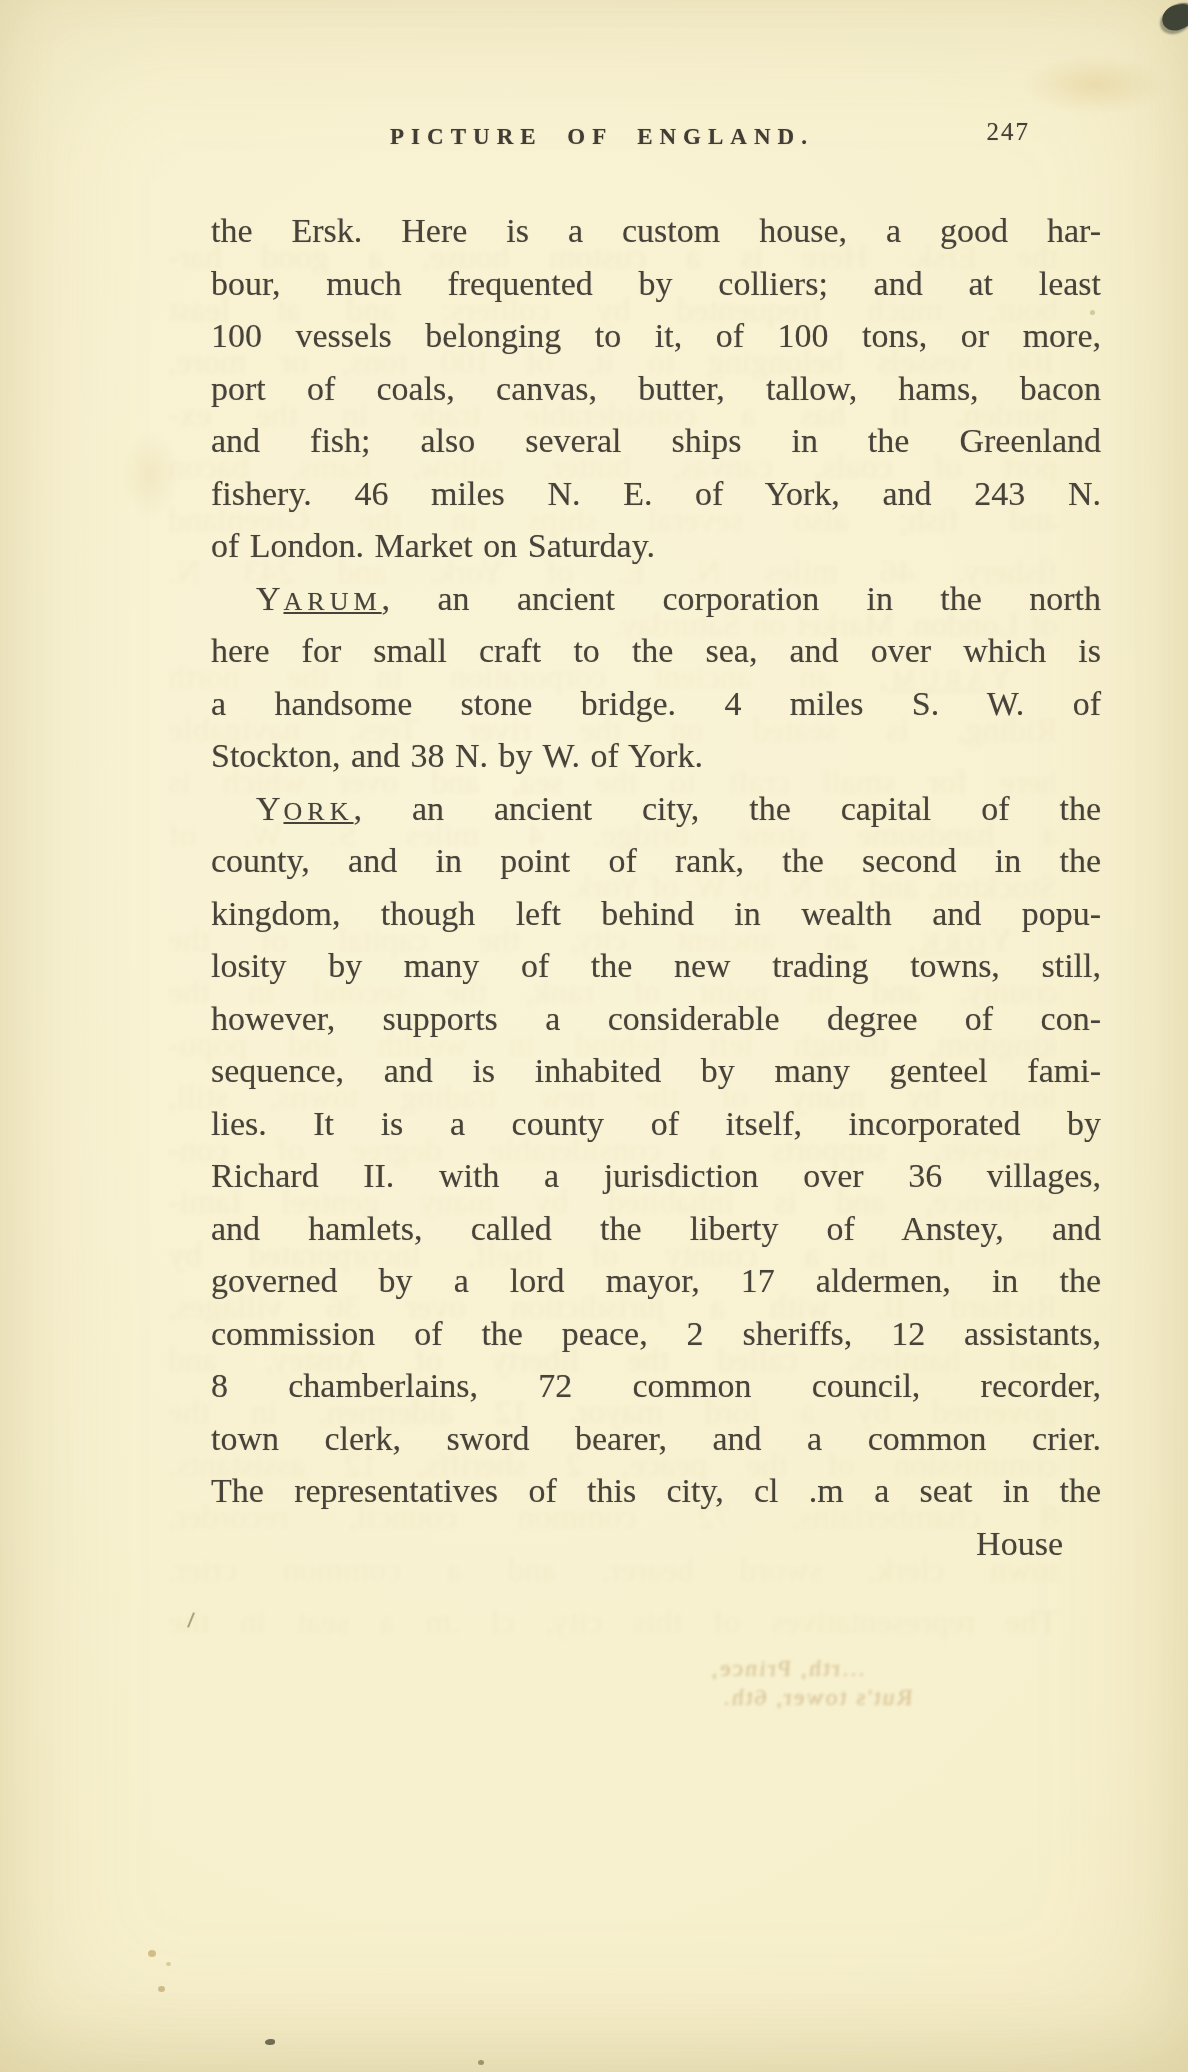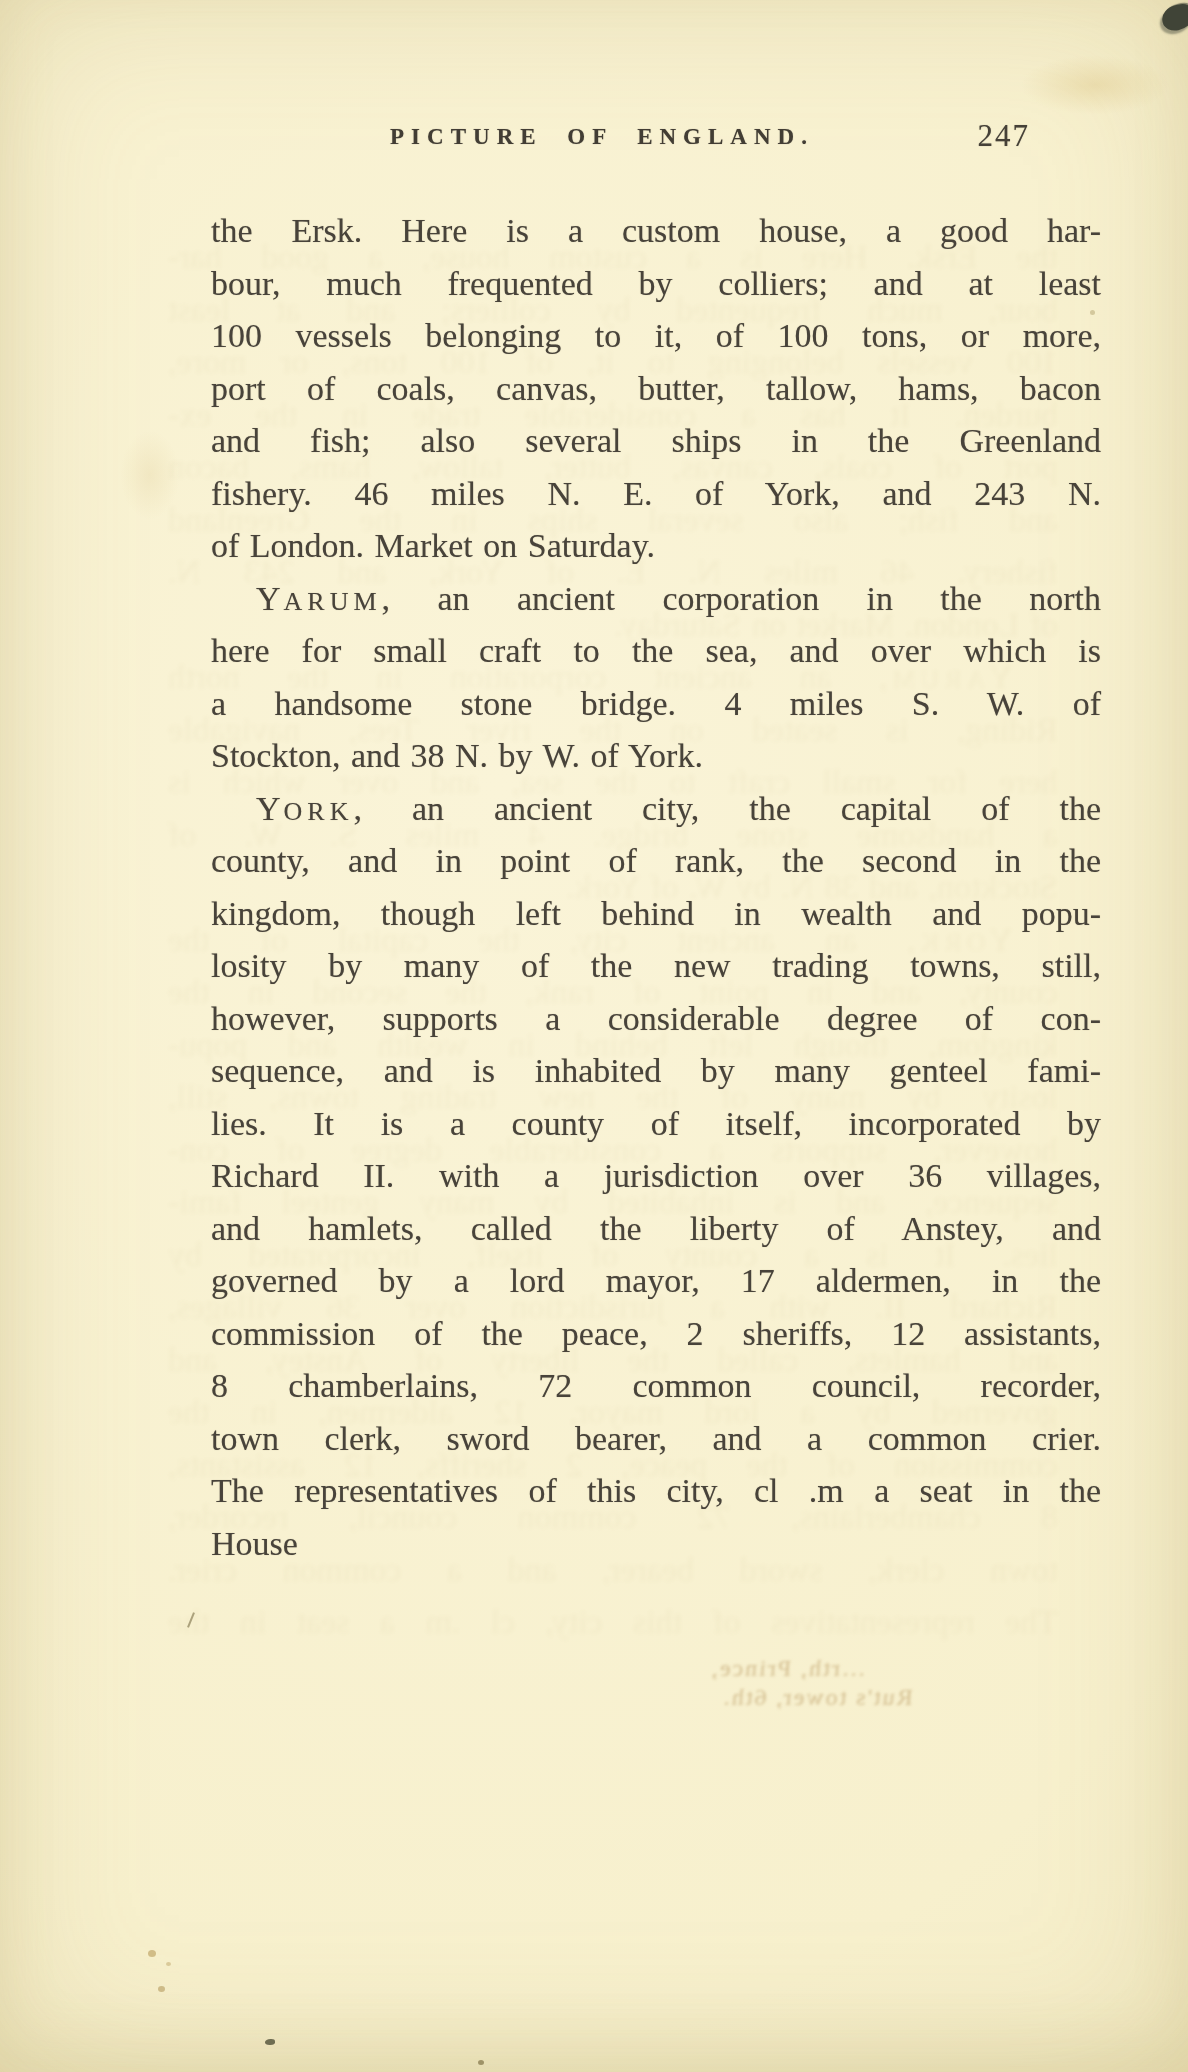--- a/index.html
+++ b/index.html
@@ -21,43 +21,43 @@
   
   .header { position: absolute; top: 124px; left: 0; width: 100%; height: 40px; margin-left: 22px; }
   .header-title {
     position: absolute; left: 580px; top: 0; transform: translateX(-50%);
     font-size: 23px; font-weight: bold; letter-spacing: 7px; word-spacing: 12px;
     white-space: nowrap; color: #423d34;
     text-shadow: 0 0 1px rgba(66,61,52,0.45);
   }
   .page-number {
     position: absolute; right: 180px; top: -6px;
-    font-size: 31px; color: #454037; letter-spacing: 2px;
+    font-size: 25px; color: #454037; letter-spacing: 2px;
     text-shadow: 0 0 1px rgba(66,61,52,0.4);
   }
 
   
   .text-body {
     position: absolute; left: 168px; top: 205px; width: 890px;
     font-size: 34px; color: #48433a;
     text-shadow: 0 0 1px rgba(72,66,55,0.35);
     margin-left: 43px;
   }
   .line {
     height: 52.5px; line-height: 52.5px;
     text-align: justify; text-align-last: justify;
     word-spacing: 2px; white-space: nowrap; white-space: normal;
   }
   .line.end { text-align: right; text-align-last: left; }
   .line.indent { padding-left: 45px; }
   .sc-lead { letter-spacing: 3px; }
-  .sc { font-size: 26px; letter-spacing: 5px; }
+  .sc { font-size: 26px; letter-spacing: 5px; text-decoration: underline; }
   .catchword-line {
     height: 52.5px; line-height: 52.5px;
-    text-align: left; padding-right: 38px;
+    text-align: right; padding-right: 38px;
   }
 
   
   .bleed {
     position: absolute; left: 168px; top: 231px; width: 890px;
     font-size: 34px; color: #8a7434;
     opacity: 0.05; filter: blur(2px); transform: scaleX(-1);
     pointer-events: none;
   }
   .bleed .line { text-shadow: none; }

